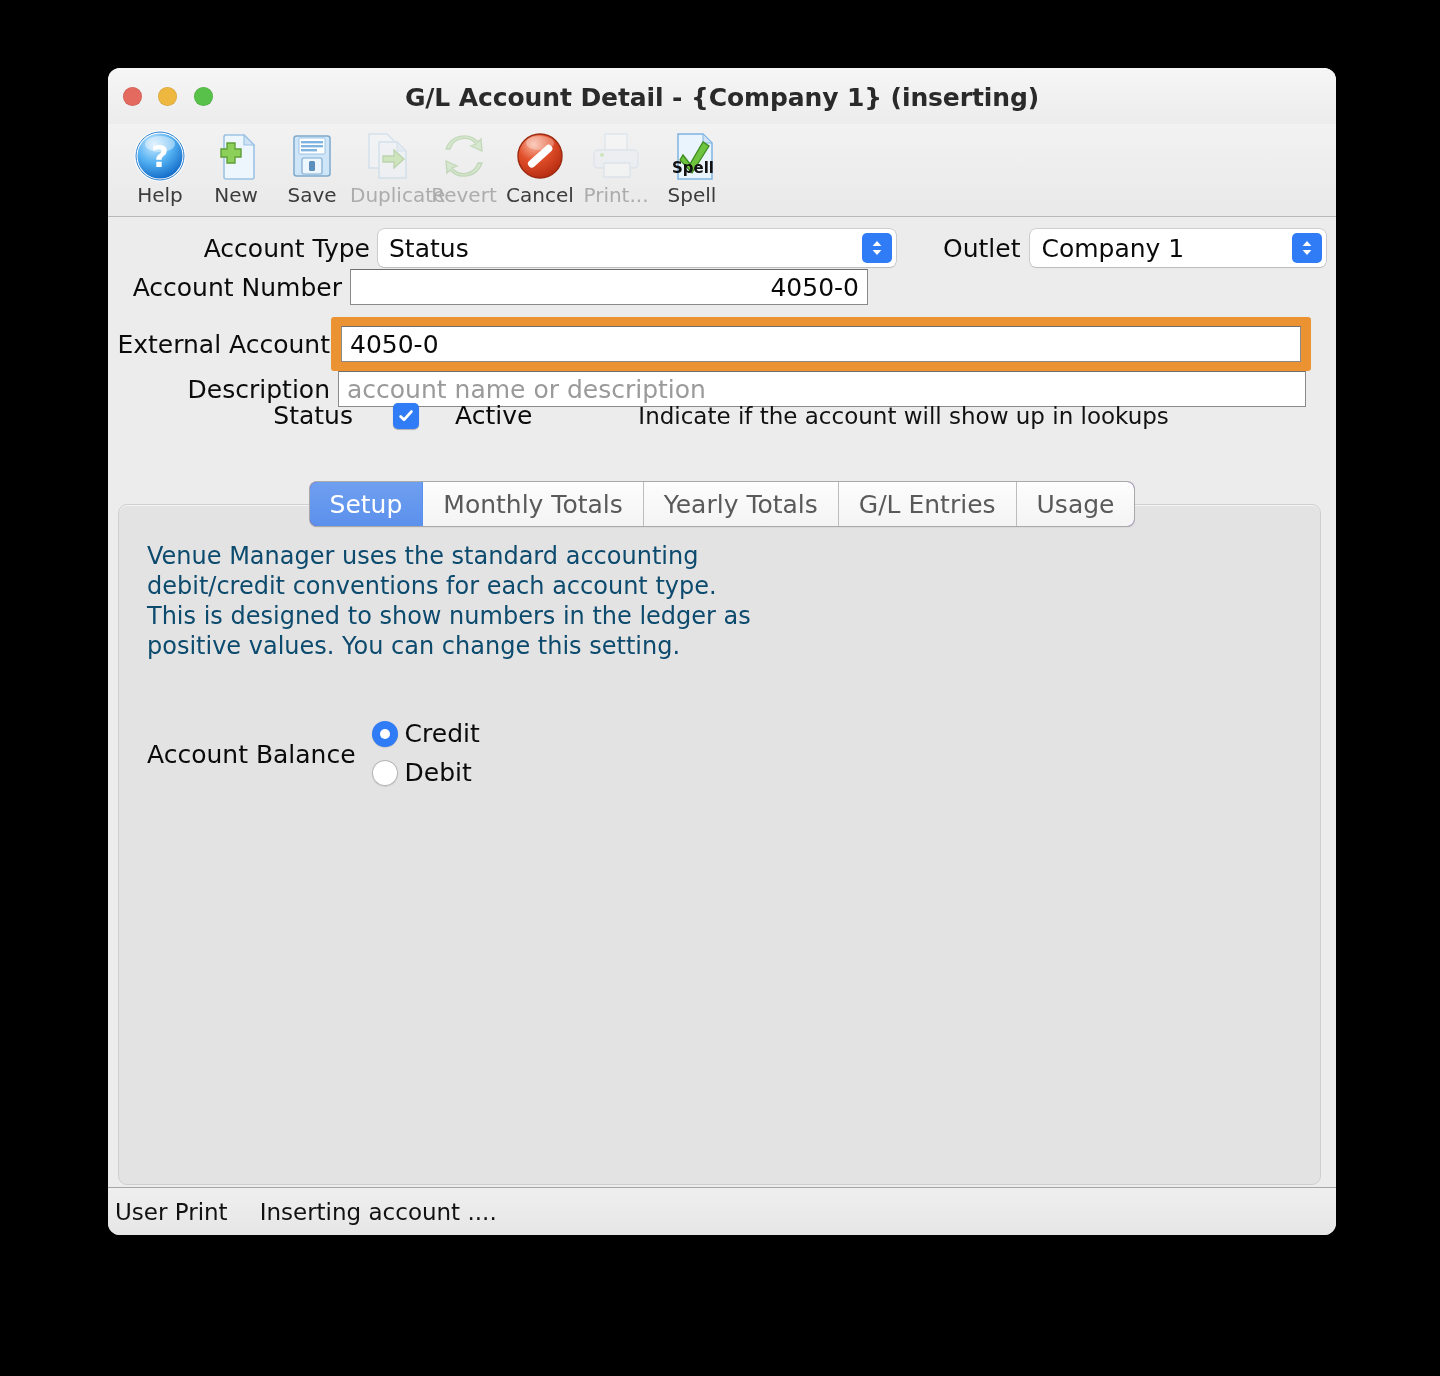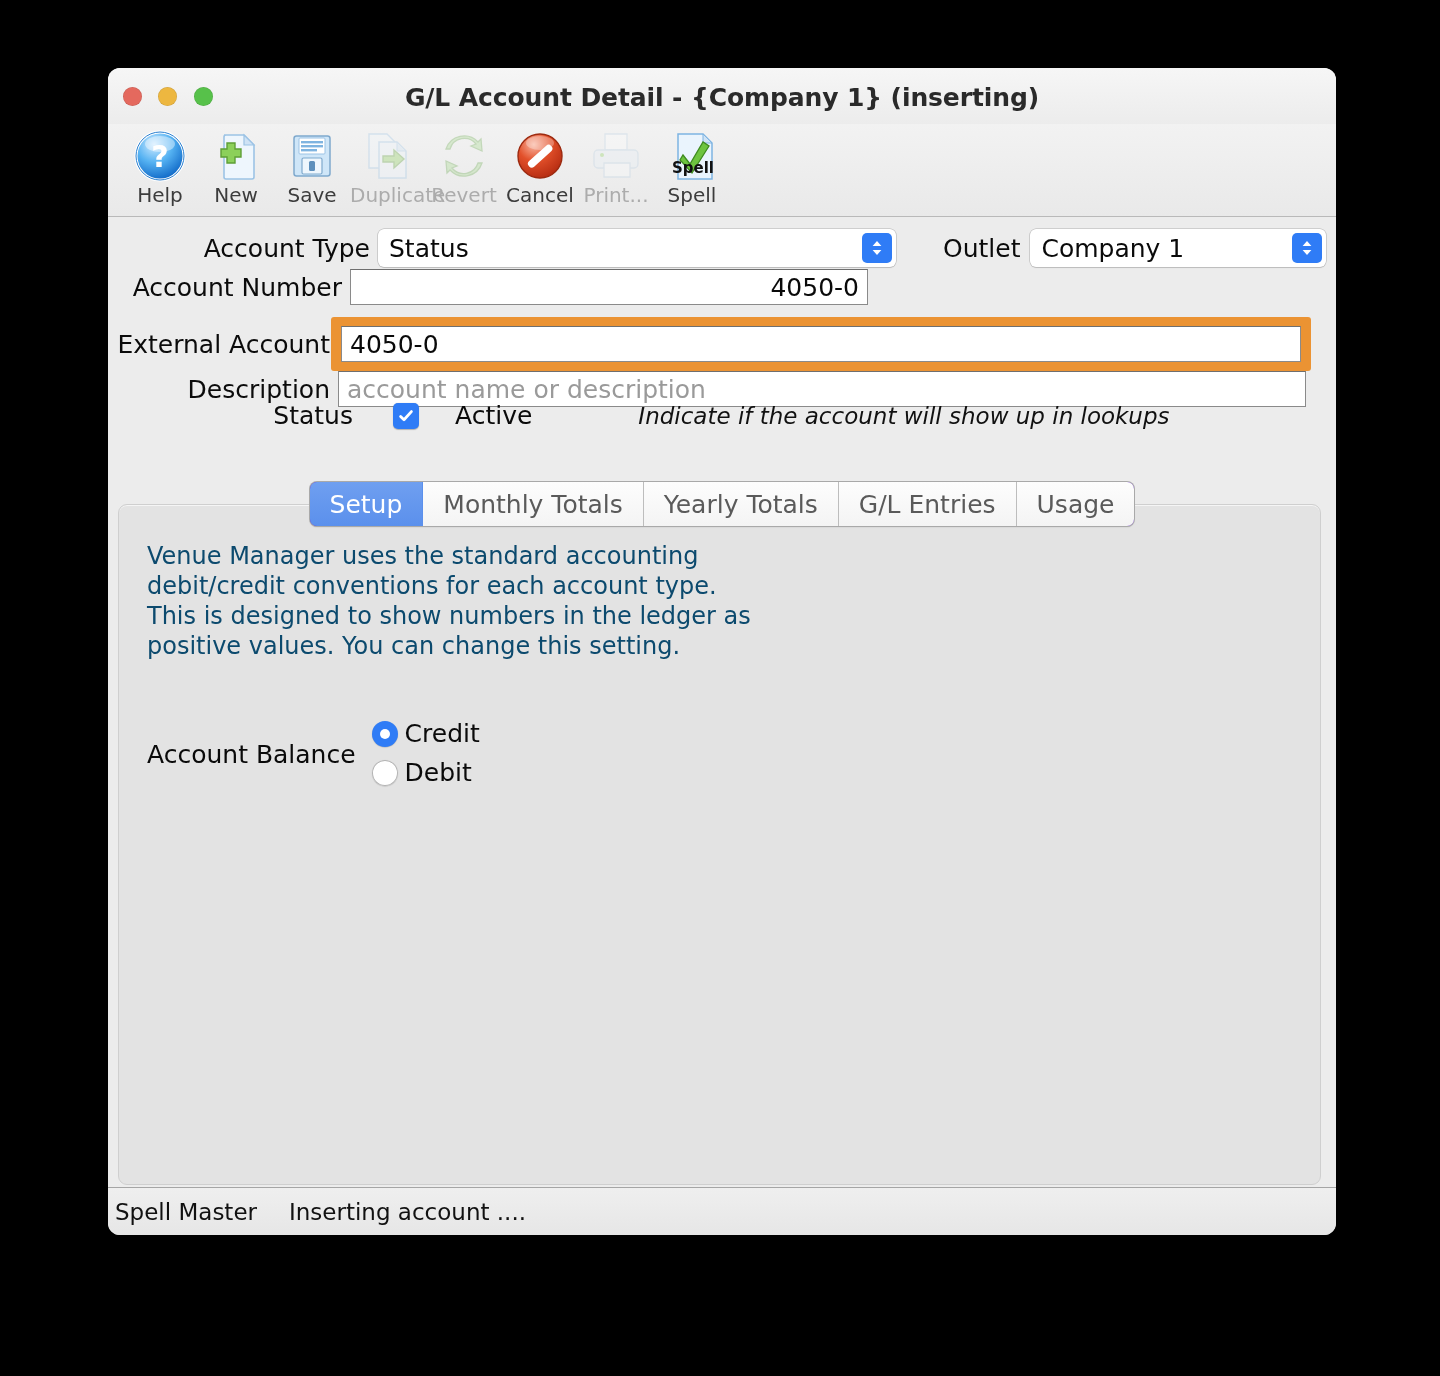--- a/index.html
+++ b/index.html
@@ -151,21 +151,21 @@
   .cbox {
     width: 26px; height: 26px;
     border-radius: 5px;
     background: #2f7cf6;
     display: inline-flex;
     align-items: center;
     justify-content: center;
     box-shadow: 0 0.5px 1px rgba(0,0,0,0.25);
     flex: none;
   }
-  .hint { font-size: 23px; color: #111; font-style: italic; }
+  .hint { font-size: 23px; color: #111; }
 
   
   #panelwrap { position: relative; }
   #tabbar {
     position: absolute;
     left: 0; right: 0; top: 0;
     display: flex;
     justify-content: center;
     z-index: 3;
   }
@@ -459,18 +459,18 @@
         <div class="tab active">Setup</div>
         <div class="tab">Monthly Totals</div>
         <div class="tab">Yearly Totals</div>
         <div class="tab">G/L Entries</div>
         <div class="tab">Usage</div>
       </div>
     </div>
   </div>
 
   <div id="statusbar">
-    <span>Spell Master</span>
+    <span>User Print</span>
     <span id="status-sep"></span>
     <span>Inserting account ....</span>
   </div>
 
 </div>
 
 </body></html>

